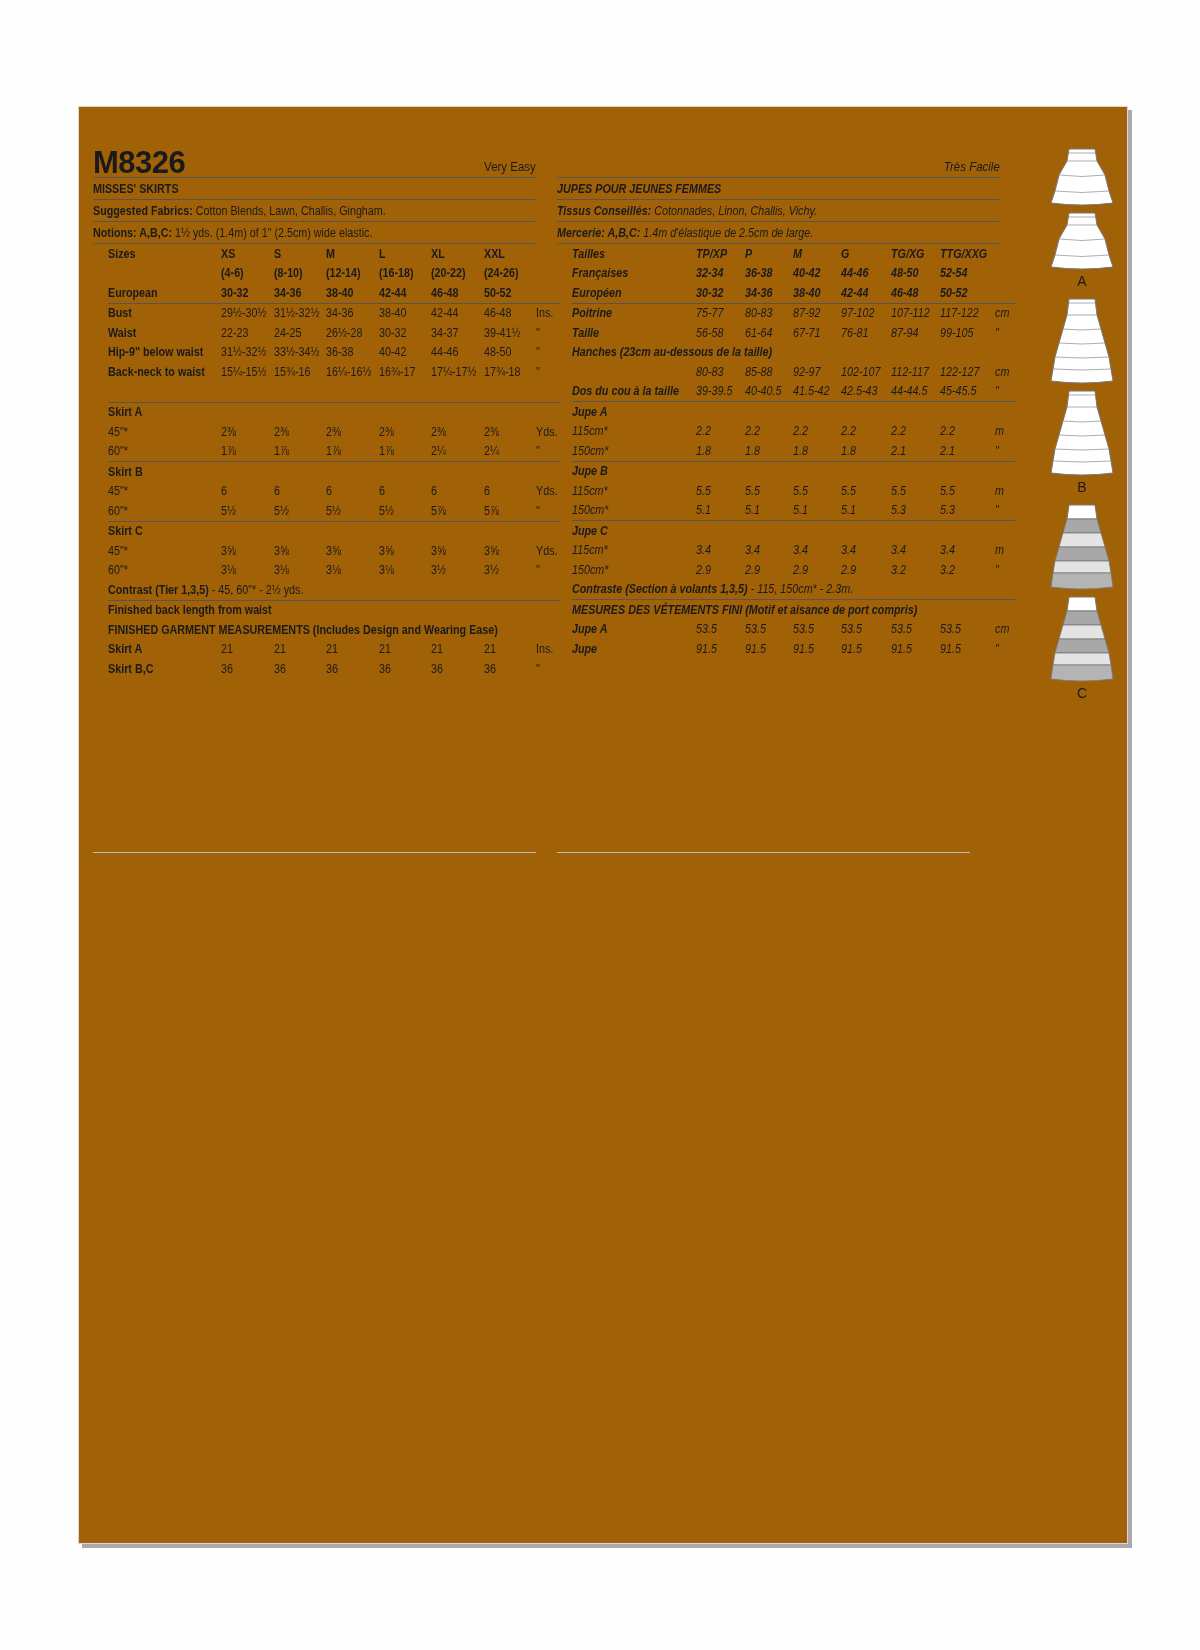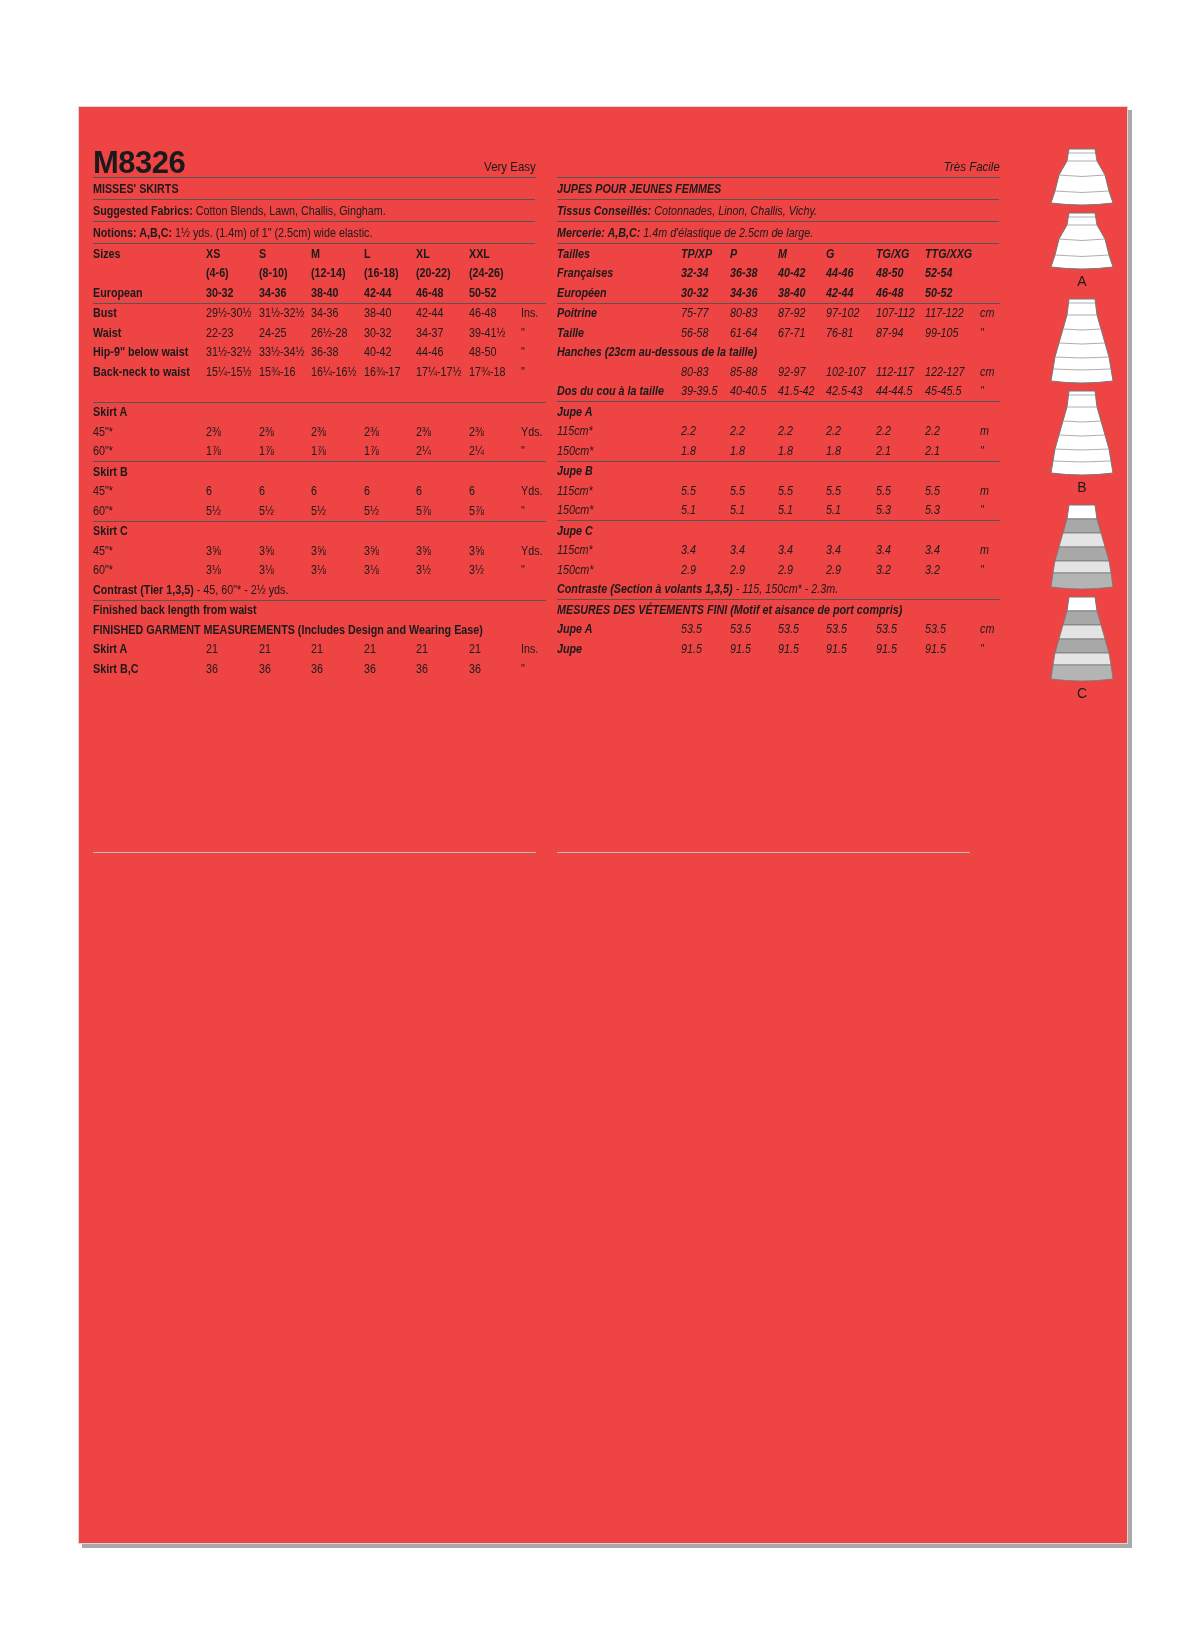--- a/index.html
+++ b/index.html
@@ -3,34 +3,34 @@
 <meta charset="utf-8">
 <style>
   html, body { margin:0; padding:0; }
   body {
     width:1200px; height:1650px; background:#fdfefd; position:relative;
     font-family:"Liberation Sans", "DejaVu Sans", sans-serif; color:#1a1a1a;
     overflow:hidden;
   }
   .card {
     position:absolute; left:78px; top:106px; width:1048px; height:1436px;
-    background:#ef4444; border:1px solid #d8d8d8;
+    background:#a16207; border:1px solid #d8d8d8;
     box-shadow: 4px 4px 0 #a9a9a9;
   }
   .col { position:absolute; top:0; }
   .col.left { left:14px; width:443px; }
   .col.right { left:478px; width:443px;font-style:italic; }
   .hdr { position:relative; height:70px; }
   .code { position:absolute; left:0; top:38px; font-size:31px; font-weight:bold; letter-spacing:-0.5px; }
   .diff { position:absolute; right:0; top:52px; font-size:13.5px; transform:scaleX(0.85); transform-origin:right; }
   .rule { border-bottom:1.4px solid #555; }
   .line { height:20px; line-height:20px; font-size:12.5px; white-space:nowrap; transform:scaleX(0.86); transform-origin:left; width:116%; }
   .line b { font-weight:bold; }
   .boxed { border-bottom:1.4px solid #555; padding-top:1px; }
-  table { border-collapse:collapse; width:100%; }
+  table { border-collapse:collapse; width:100%;margin-left:15px; }
   td { font-size:12.5px; height:19.5px; padding:0; white-space:nowrap; vertical-align:middle; }
   .t { transform:scaleX(0.86); transform-origin:left; display:inline-block; }
   td.lbl { width:110px; }
   td.v { width:52px; }
   td.u { width:22px; }
   .b { font-weight:bold; }
   tr.rb td { border-bottom:1.4px solid #555; }
   .gap { height:20px; }
   .dotted { position:absolute; top:745px; height:0; border-top:1px solid #bbb; }
   .illus { position:absolute; left:963px; top:40px; width:80px; }

